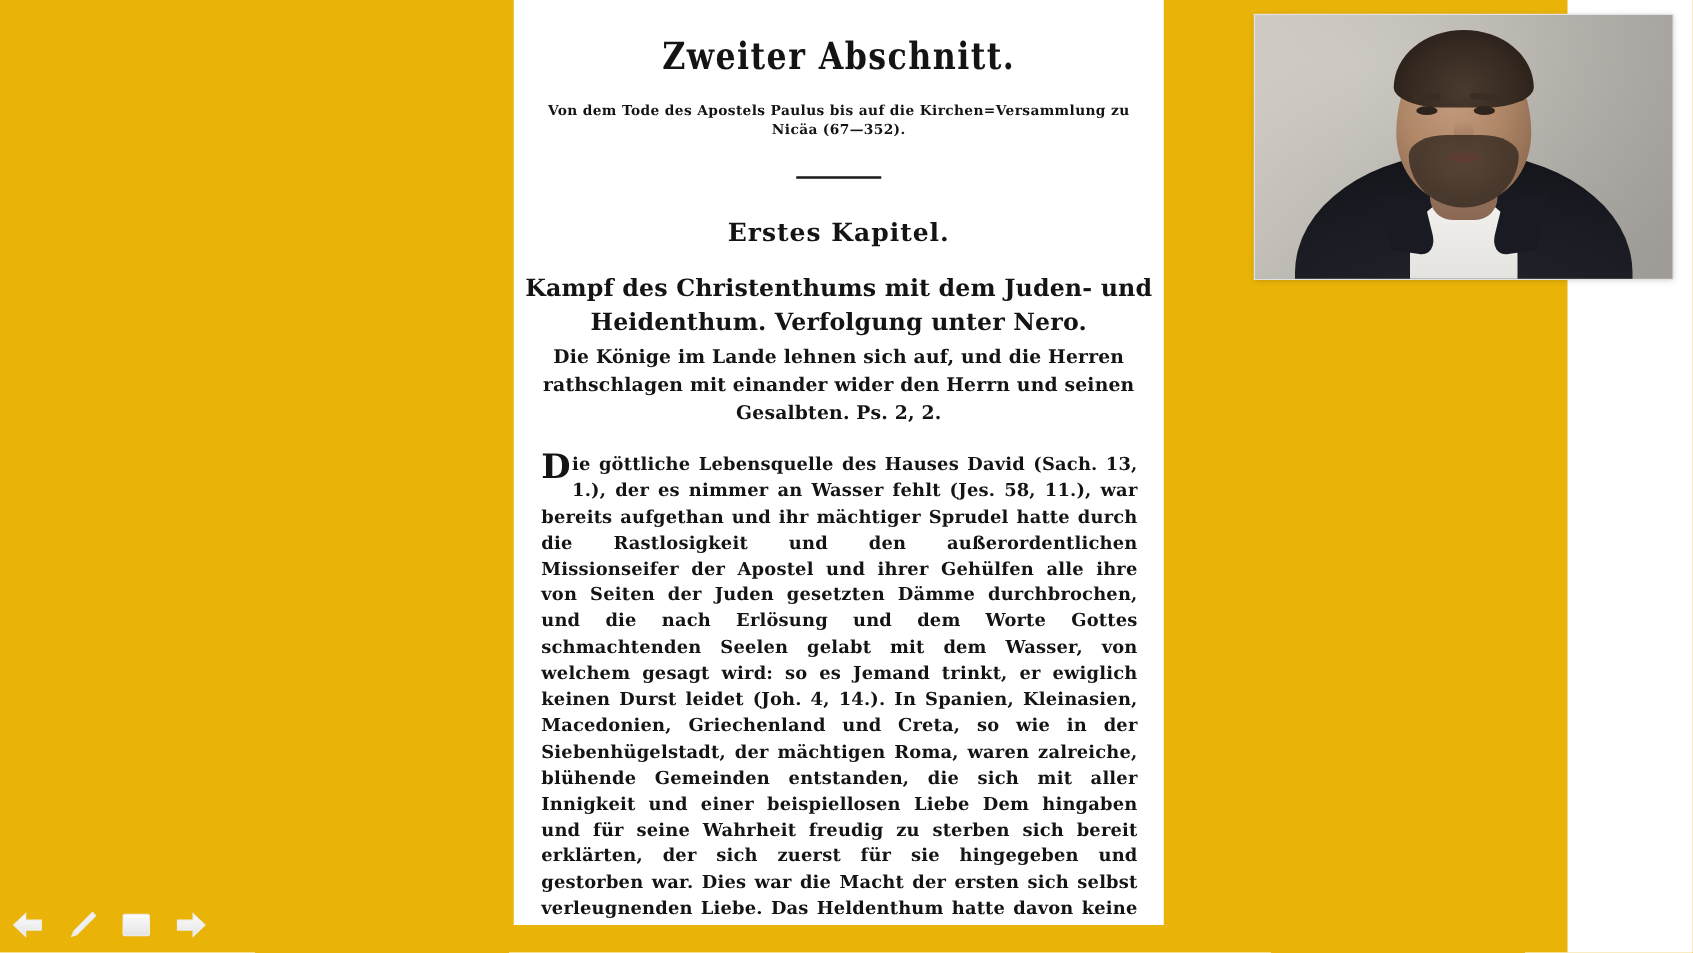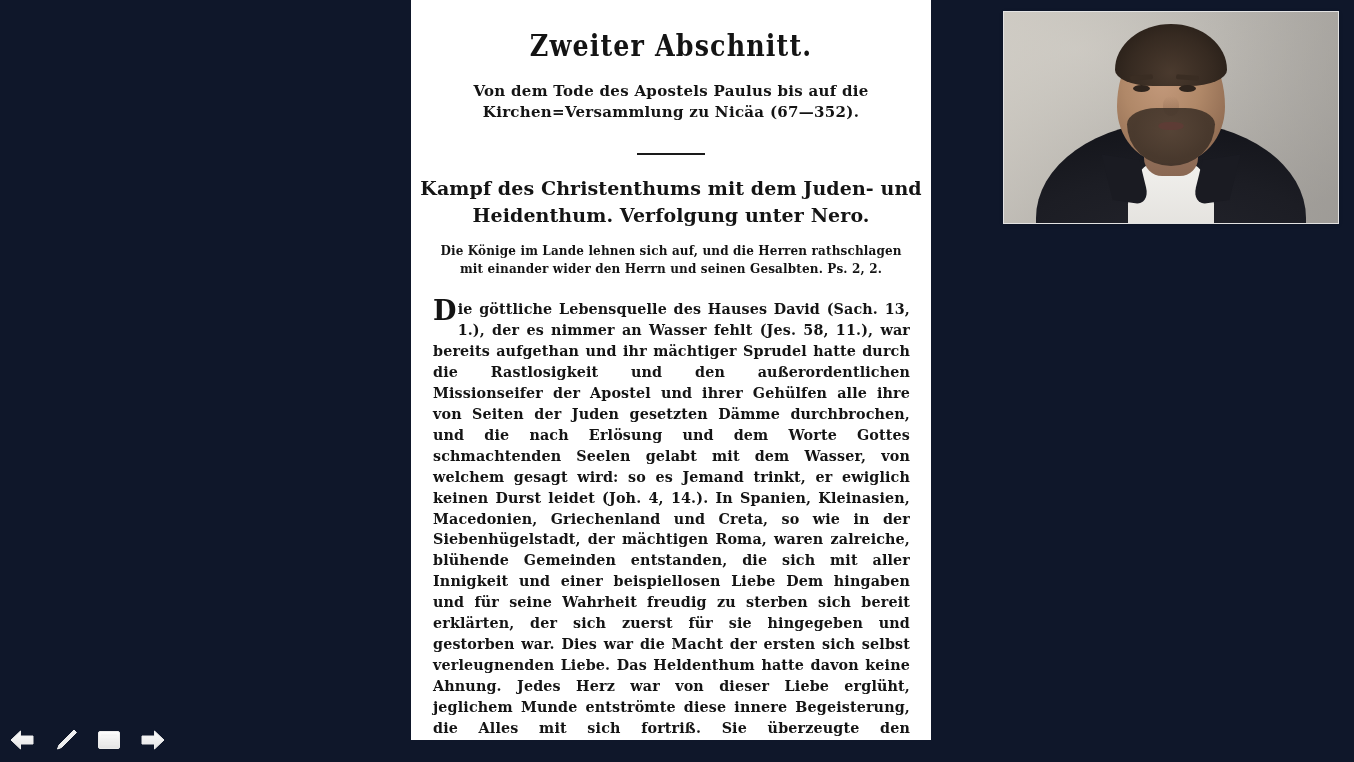--- a/index.html
+++ b/index.html
@@ -7,23 +7,23 @@
   html, body {
     width: 1354px;
     height: 762px;
     background: #ffffff;
     overflow: hidden;
     font-family: "Liberation Serif", serif;
   }
 
   #app {
     position: relative;
-    width: 1354px;
+    width: 1254px;
     height: 762px;
-    background: #0f172a;
+    background: #eab308;
   }
 
   
   .doc-page {
     position: absolute;
     left: 411px;
     top: 0px;
     width: 520px;
     height: 740px;
     background: #ffffff;
@@ -42,21 +42,21 @@
     font-size: 30px;
     line-height: 1.05;
     margin-top: 30px;
     font-stretch: condensed;
     letter-spacing: 1.2px;
     transform: scaleX(0.94);
   }
 
   .section-subtitle {
     text-align: center;
-    font-size: 15px;
+    font-size: 11px;
     line-height: 1.45;
     margin-top: 19px;
     padding: 0 23px;
     letter-spacing: 0.3px;
   }
 
   .rule-wrap {
     display: flex;
     justify-content: center;
     margin-top: 29px;
@@ -78,23 +78,23 @@
     text-align: center;
     font-size: 19px;
     line-height: 1.42;
     margin-top: 20px;
     padding: 0 3px;
     letter-spacing: 0.1px;
   }
 
   .epigraph {
     text-align: center;
-    font-size: 12px;
+    font-size: 15px;
     line-height: 1.48;
-    margin-top: 14px;
+    margin-top: 2px;
     padding: 0 20px;
     letter-spacing: 0.15px;
   }
 
   .body-text {
     margin-top: 21px;
     padding: 0 21px 0 22px;
     font-size: 14.3px;
     line-height: 20.9px;
     text-align: justify;
@@ -255,20 +255,21 @@
   <div class="doc-page">
 
     <div class="fraktur section-title">Zweiter Abschnitt.</div>
 
     <div class="fraktur section-subtitle">Von dem Tode des Apostels Paulus bis auf die Kirchen=Versammlung zu Nicäa (67—352).</div>
 
     <div class="rule-wrap">
       <div class="rule"></div>
     </div>
 
+    <div class="fraktur chapter-title">Erstes Kapitel.</div>
 
     <div class="fraktur chapter-subtitle">Kampf des Christenthums mit dem Juden- und Heidenthum. Verfolgung unter Nero.</div>
 
     <div class="fraktur epigraph">Die Könige im Lande lehnen sich auf, und die Herren rathschlagen mit einander wider den Herrn und seinen Gesalbten.  Ps. 2, 2.</div>
 
     <div class="fraktur body-text">
       <span class="dropcap fraktur">D</span><span>ie göttliche Lebensquelle des Hauses David (Sach. 13, 1.), der es nimmer an Wasser fehlt (Jes. 58, 11.), war bereits aufgethan und ihr mächtiger Sprudel hatte durch die Rastlosigkeit und den außerordentlichen Missionseifer der Apostel und ihrer Gehülfen alle ihre von Seiten der Juden gesetzten Dämme durchbrochen, und die nach Erlösung und dem Worte Gottes schmachtenden Seelen gelabt mit dem Wasser, von welchem gesagt wird: so es Jemand trinkt, er ewiglich keinen Durst leidet (Joh. 4, 14.).  In Spanien, Kleinasien, Macedonien, Griechenland und Creta, so wie in der Siebenhügelstadt, der mächtigen Roma, waren zalreiche, blühende Gemeinden entstanden, die sich mit aller Innigkeit und einer beispiellosen Liebe Dem hingaben und für seine Wahrheit freudig zu sterben sich bereit erklärten, der sich zuerst für sie hingegeben und gestorben war.  Dies war die Macht der ersten sich selbst verleugnenden Liebe.  Das Heldenthum hatte davon keine Ahnung.  Jedes Herz war von dieser Liebe erglüht, jeglichem Munde entströmte diese innere Begeisterung, die Alles mit sich fortriß.  Sie überzeugte den Zweifelnden mehr als philosophische oder sonstige Argumente.  Die römische Obrigkeit staunte</span>
     </div>
 
   </div>

